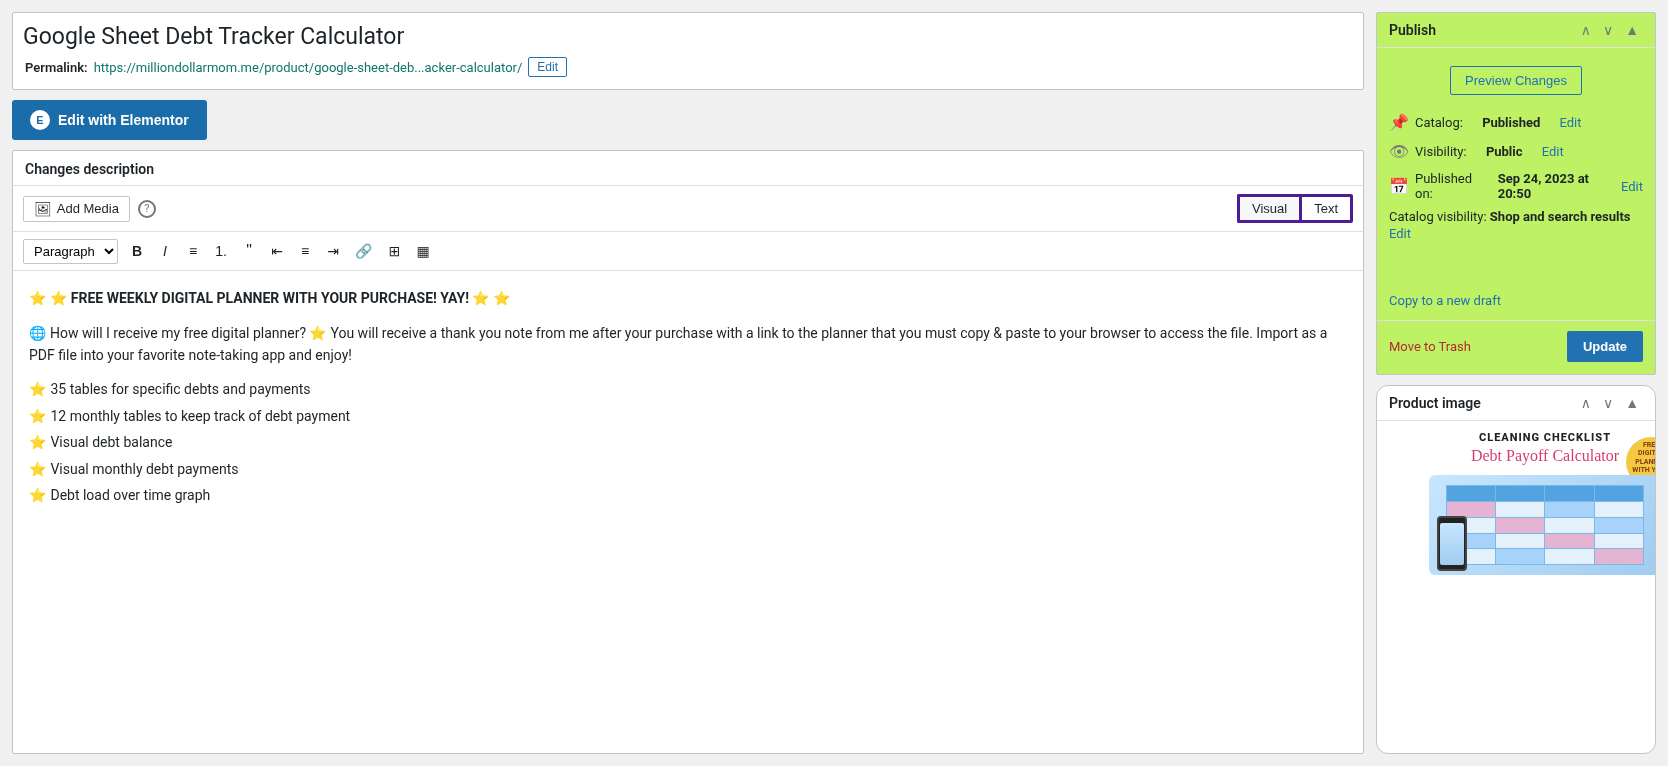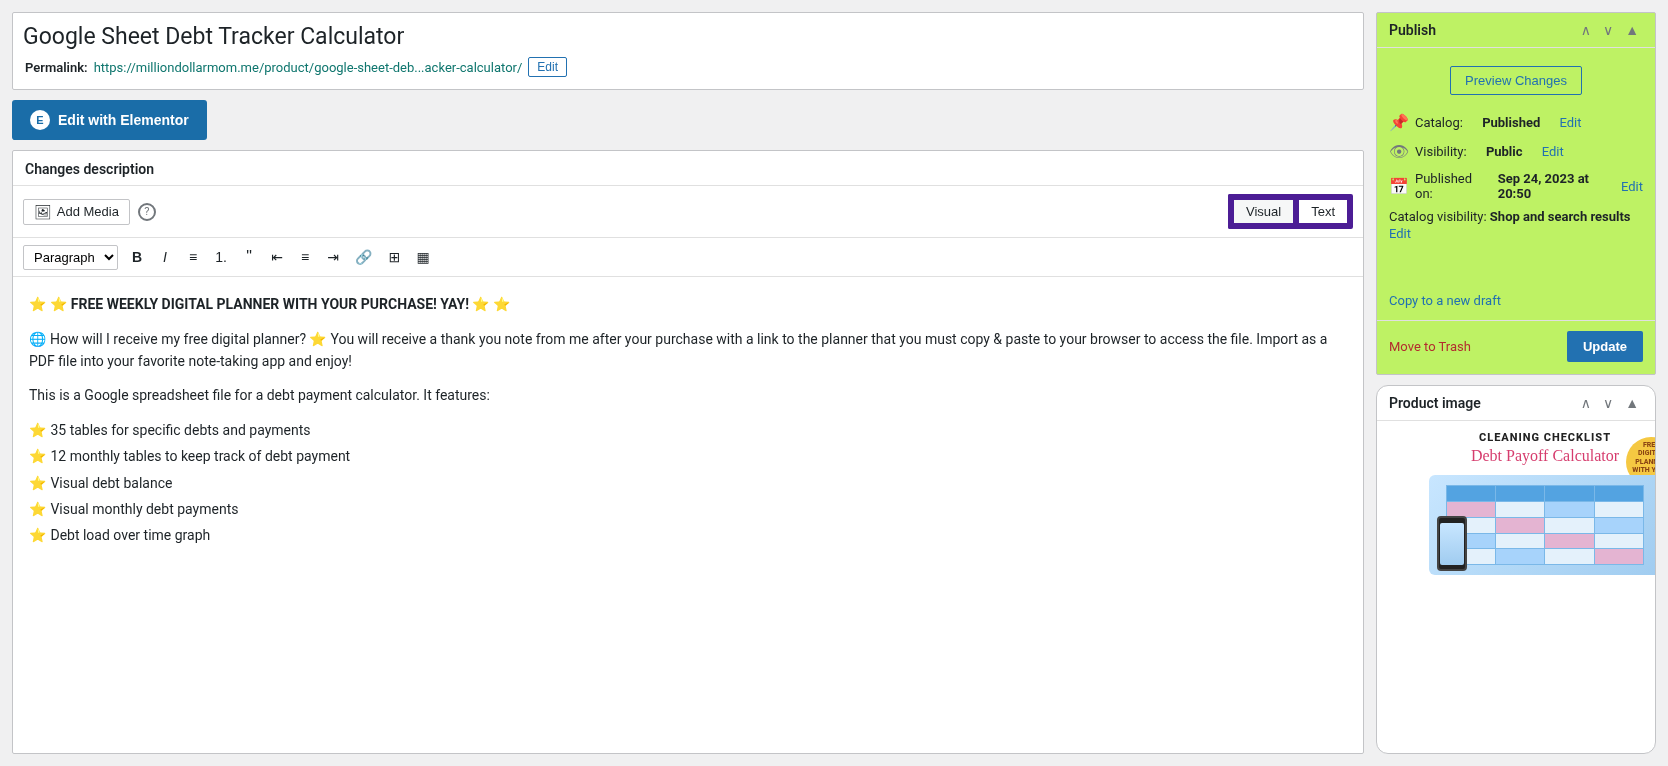--- a/index.html
+++ b/index.html
@@ -149,21 +149,21 @@
       justify-content: center;
       font-size: 11px;
       color: #72777c;
       cursor: pointer;
     }
     .view-tabs {
       display: flex;
       gap: 0;
     }
     .view-tab {
-      border: 6px solid #4c1d95;
+      border: 3px solid #4c1d95;
       background: #fff;
       padding: 4px 12px;
       font-size: 13px;
       cursor: pointer;
       color: #1d2327;
     }
     .view-tab:first-child { border-right: none; border-radius: 2px 0 0 2px; }
     .view-tab:last-child { border-radius: 0 2px 2px 0; }
     .view-tab.active { background: #f6f7f7; }
 
@@ -516,23 +516,20 @@
           <strong>FREE WEEKLY DIGITAL PLANNER WITH YOUR PURCHASE! YAY!</strong>
           <span class="star">⭐</span>
           <span class="star">⭐</span>
         </div>
 
         <div class="content-line">
           <span>🌐</span>
           How will I receive my free digital planner? <span class="star">⭐</span> You will receive a thank you note from me after your purchase with a link to the planner that you must copy &amp; paste to your browser to access the file. Import as a PDF file into your favorite note-taking app and enjoy!
         </div>
 
-        <div class="content-line">
-          This is a Google spreadsheet file for a debt payment calculator. It features:
-        </div>
 
         <div class="bullet-item">
           <span class="star">⭐</span>
           <span>35 tables for specific debts and payments</span>
         </div>
         <div class="bullet-item">
           <span class="star">⭐</span>
           <span>12 monthly tables to keep track of debt payment</span>
         </div>
         <div class="bullet-item">

